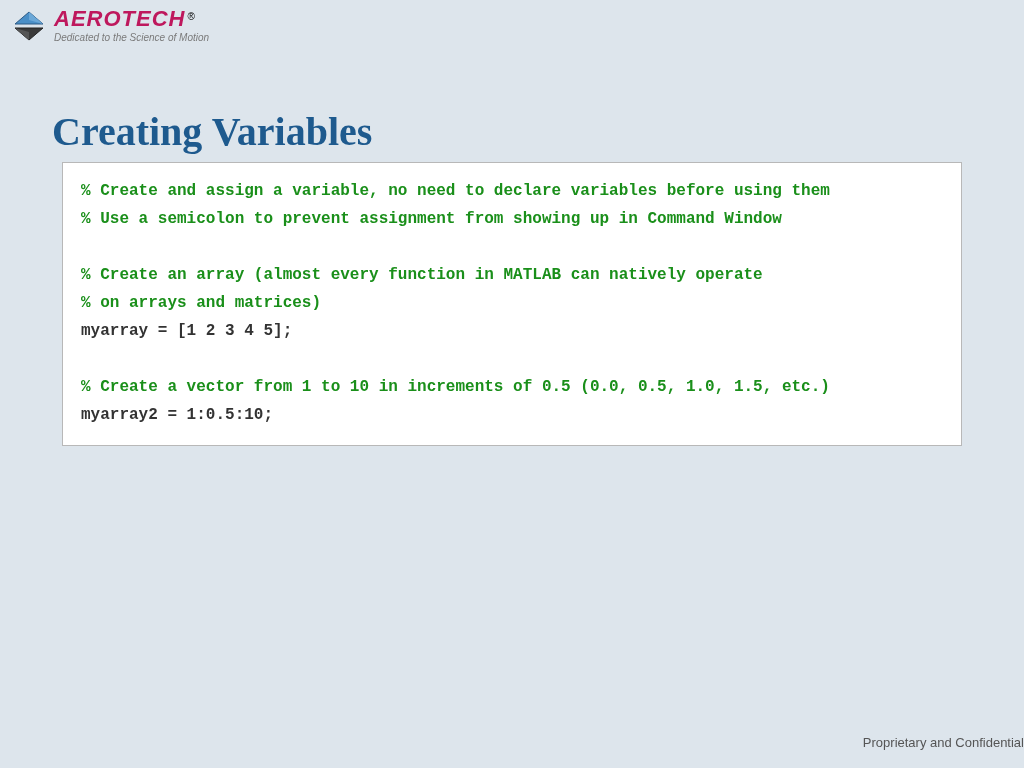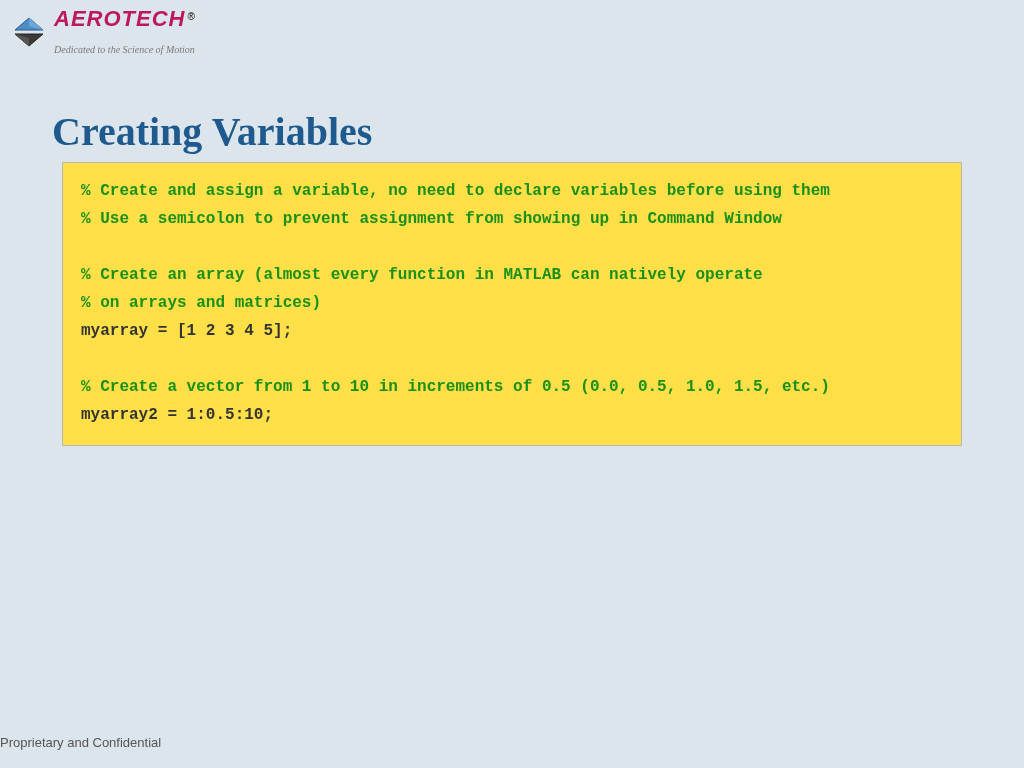--- a/index.html
+++ b/index.html
@@ -41,41 +41,41 @@
       letter-spacing: 1px;
       line-height: 1;
     }
     .logo-reg {
       font-size: 10px;
       vertical-align: super;
       font-style: normal;
       margin-left: 2px;
     }
     .logo-tagline {
-      font-family: Liberation Serif, serif;
+      font-family: Liberation Sans, sans-serif;
       font-style: italic;
       font-size: 10px;
       color: #7a7a7a;
-      margin-top: 14px;
+      margin-top: 2px;
     }
     .slide-title {
       position: absolute;
       top: 108px;
       left: 52px;
       font-family: Liberation Serif, serif;
       font-size: 40px;
       font-weight: 600;
       color: #1e5a8e;
     }
     .code-box {
       position: absolute;
       top: 162px;
       left: 62px;
       width: 900px;
-      background: #fde047;
+      background: #ffffff;
       border: 1px solid #b8b8b8;
       padding: 14px 18px 16px 18px;
     }
     .code-line {
       font-family: "Courier New", Courier, monospace;
       font-weight: bold;
       font-size: 16px;
       line-height: 1.75;
       white-space: pre;
     }
@@ -86,21 +86,21 @@
       color: #333333;
     }
     .blank-line {
       height: 28px;
     }
     .footer {
       position: absolute;
       bottom: 18px;
       left: 0;
       width: 100%;
-      text-align: left;
+      text-align: right;
       font-size: 13px;
       color: #555;
       font-family: Arial, sans-serif;
     }
   </style>
 </head>
 <body>
 
 <div class="logo-area">
   <div class="logo-icon">

